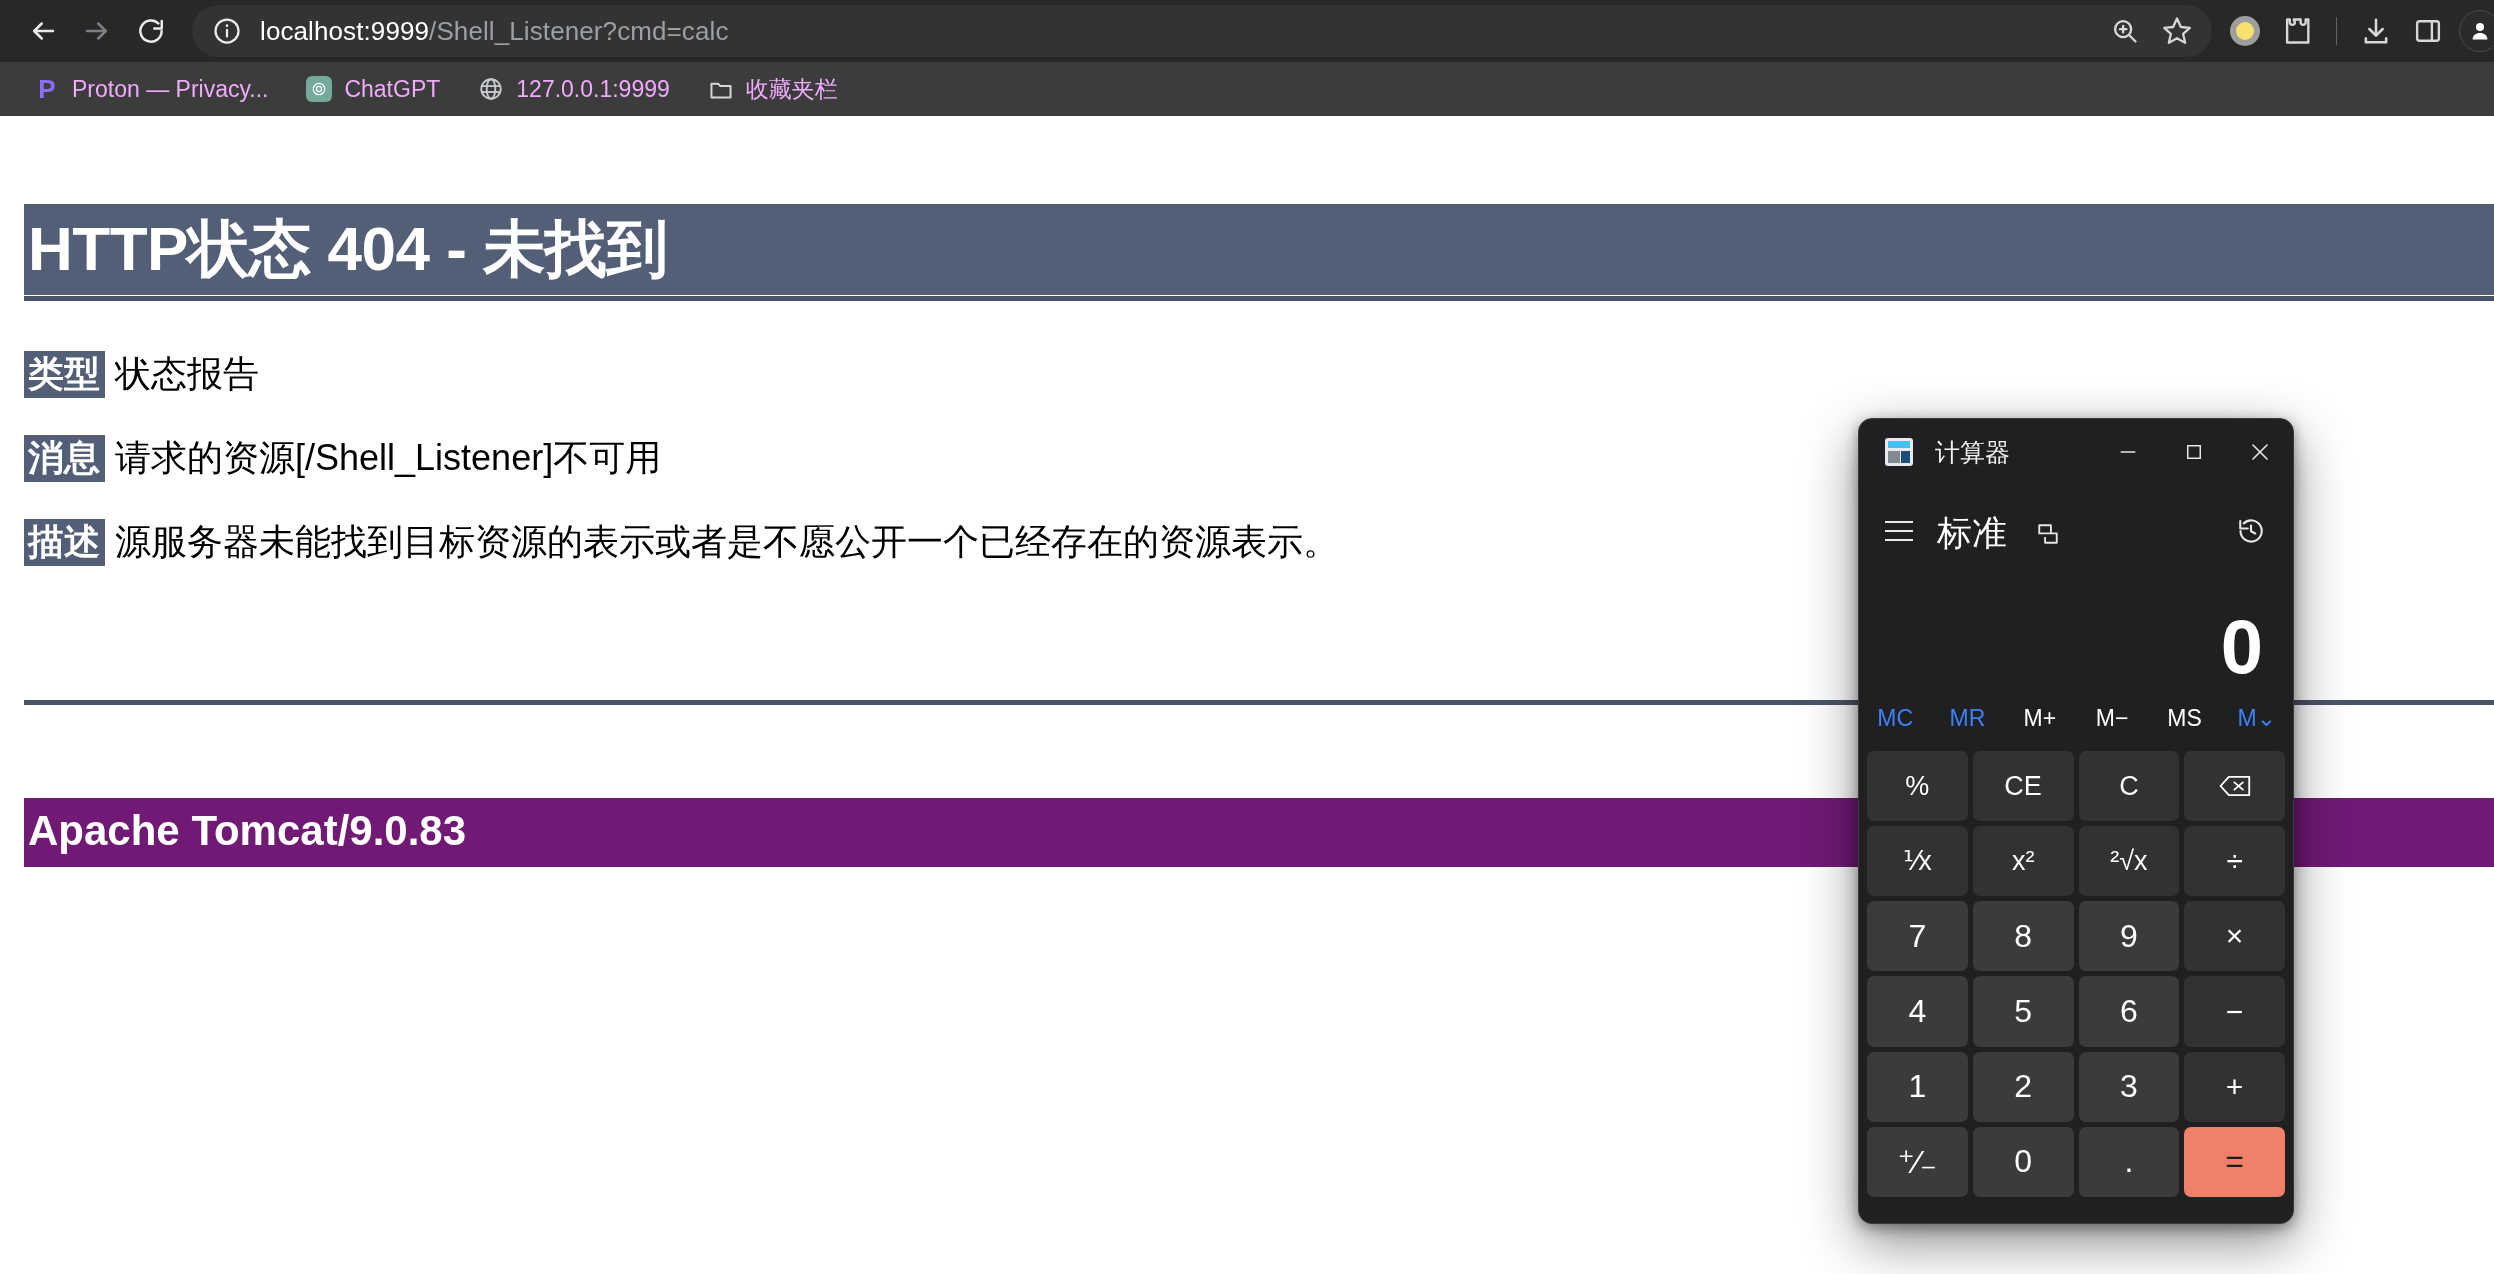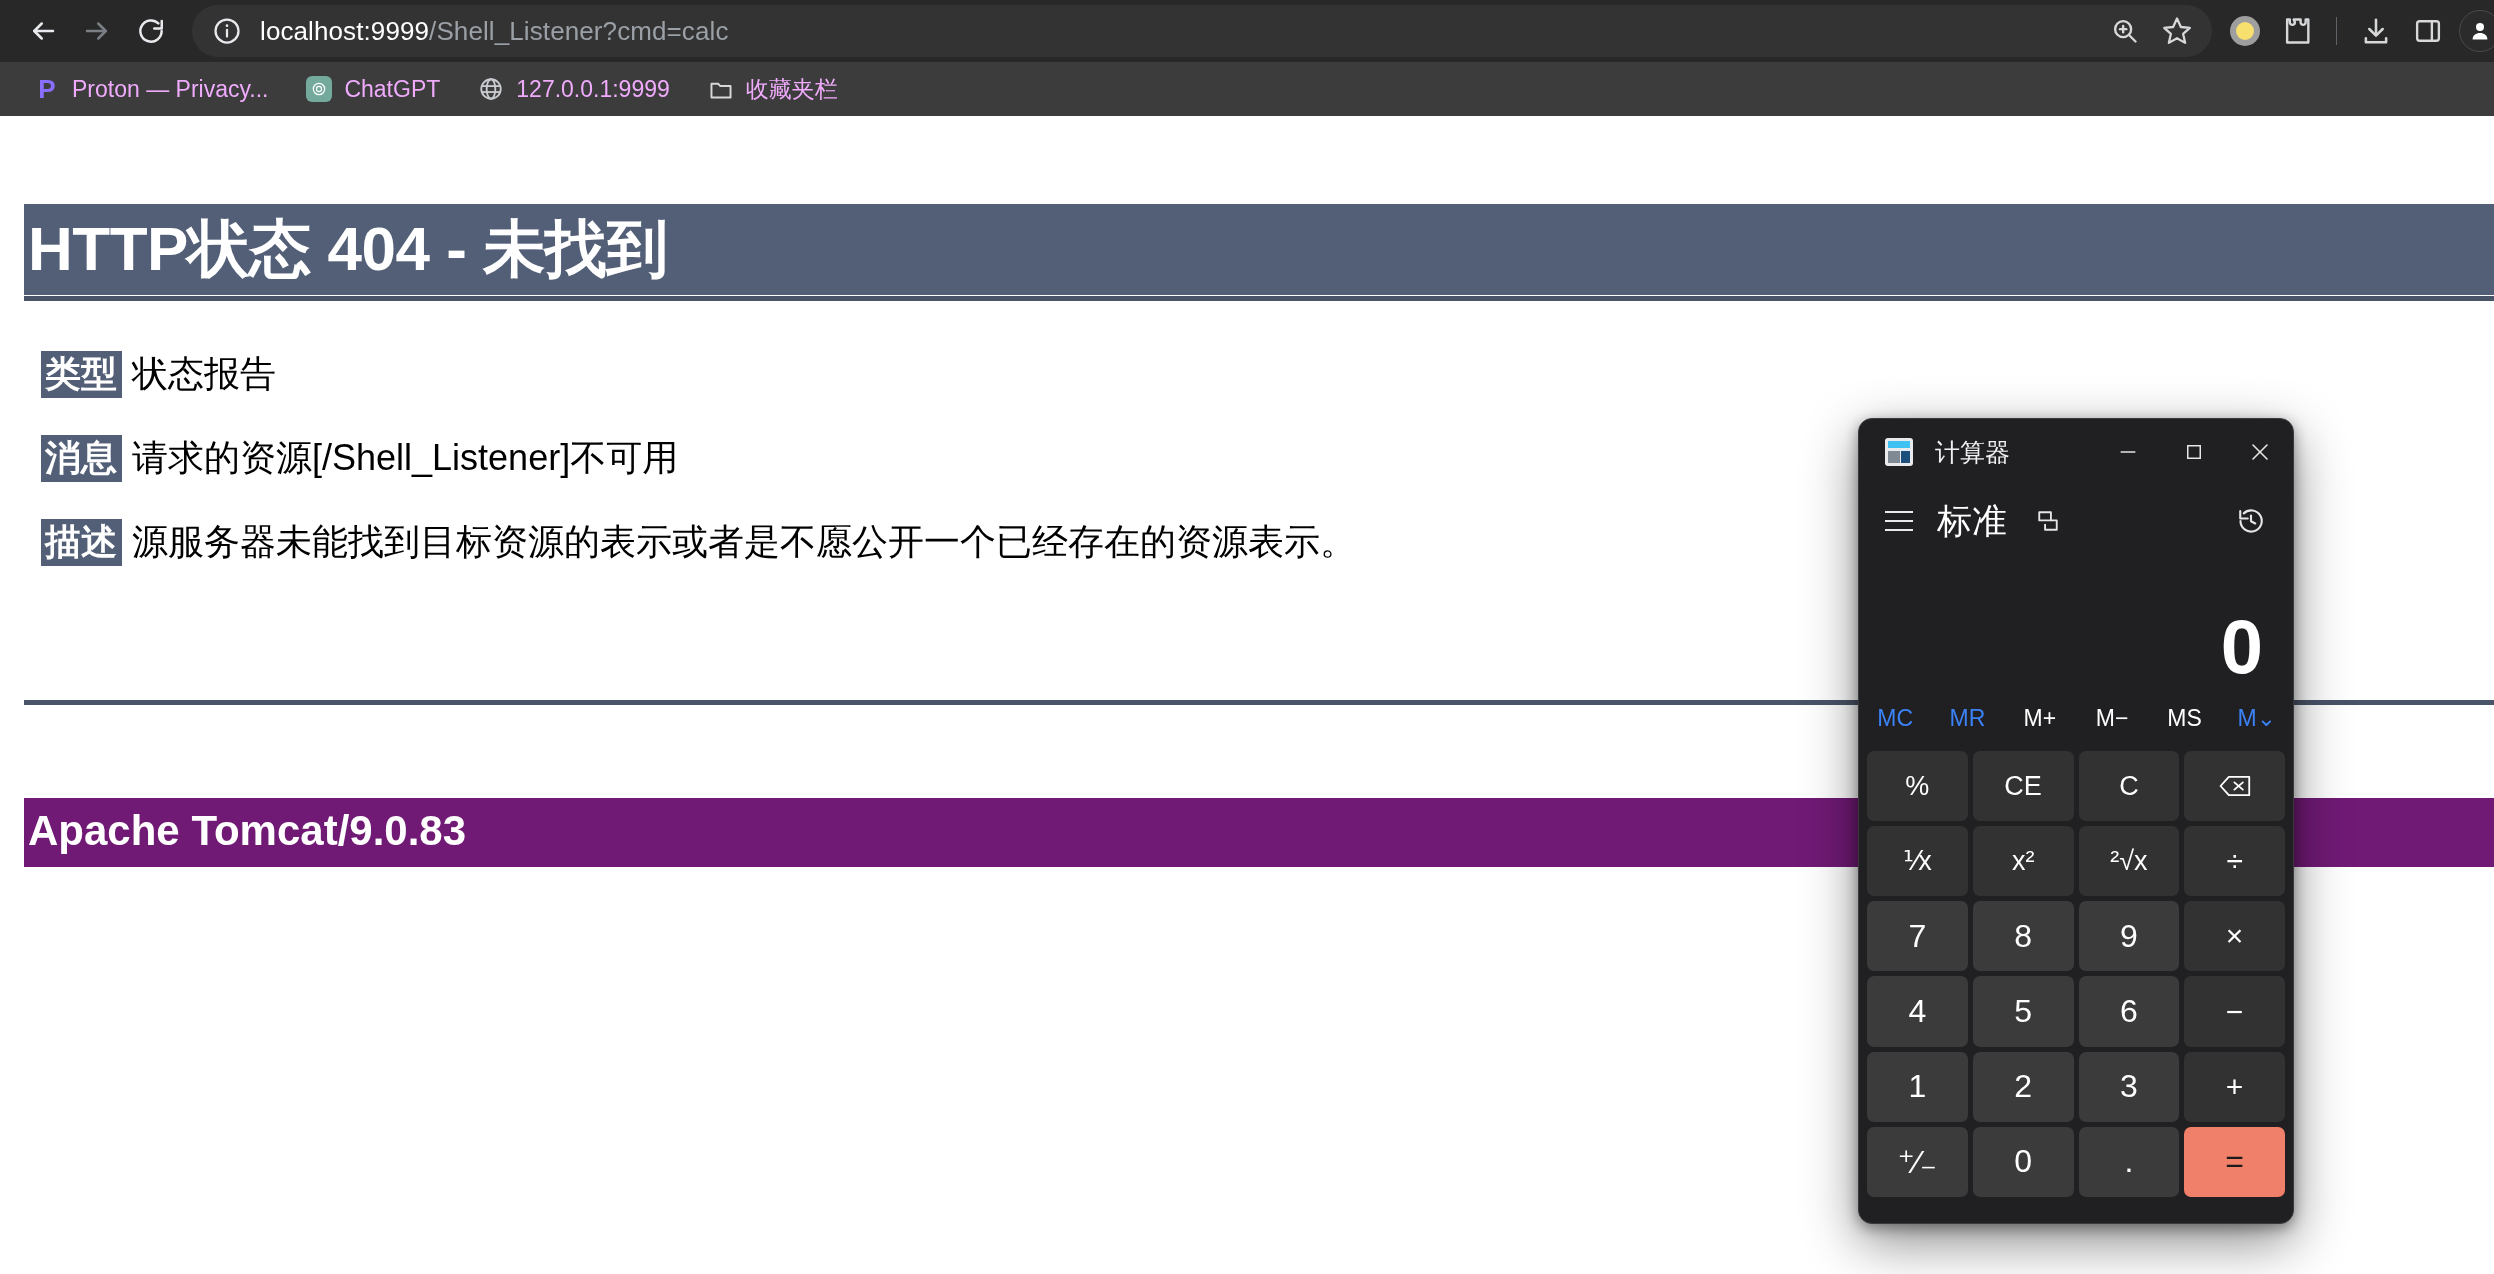--- a/index.html
+++ b/index.html
@@ -147,21 +147,21 @@
     position: absolute;
     left: 24px; right: 0;
     height: 5px;
     background: #4a5468;
   }
   .tc-hr-1 { top: 180px; }
   .tc-hr-2 { top: 584px; }
 
   .tc-para {
     position: absolute;
-    left: 41px;
+    left: 24px;
     font-size: 36px;
     color: #000000;
     white-space: nowrap;
     line-height: 1.2;
   }
   .tc-label {
     background: #525F77;
     color: #ffffff;
     font-weight: bold;
     padding: 2px 5px 4px 4px;
@@ -230,21 +230,21 @@
   .win-ctrls { position: absolute; right: 0; top: 0; height: 66px; display: flex; }
   .win-btn {
     width: 66px; height: 66px;
     display: flex; align-items: center; justify-content: center;
     color: #e6e6e6;
   }
   .win-btn svg { display: block; }
 
   .calc-modebar {
     height: 72px;
-    display: flex; align-items: center;
+    display: flex; align-items: flex-end;
     position: relative;
   }
   .hamburger {
     width: 52px; height: 52px; margin-left: 14px;
     display: flex; flex-direction: column; justify-content: center; align-items: center;
     gap: 7px; border-radius: 6px; flex: none;
   }
   .hamburger span { display:block; width: 28px; height: 2px; background: #eaeaea; }
   .mode-name {
     font-size: 35px; color: #ffffff; margin-left: 12px; font-weight: 400;

